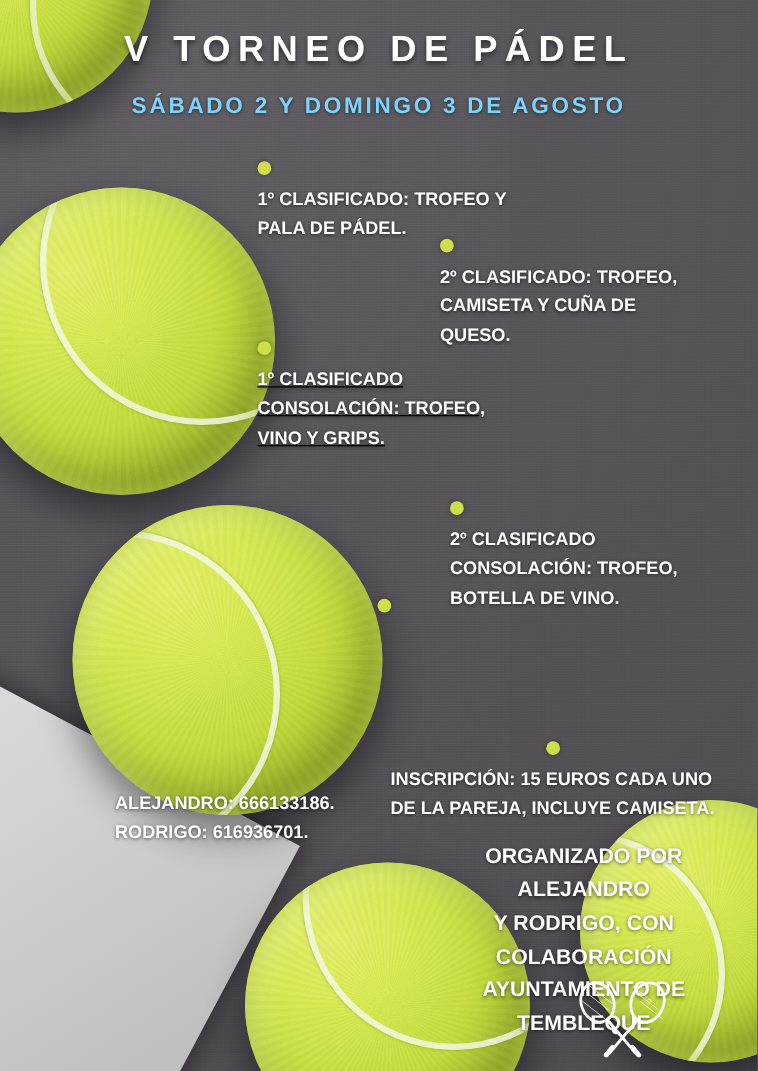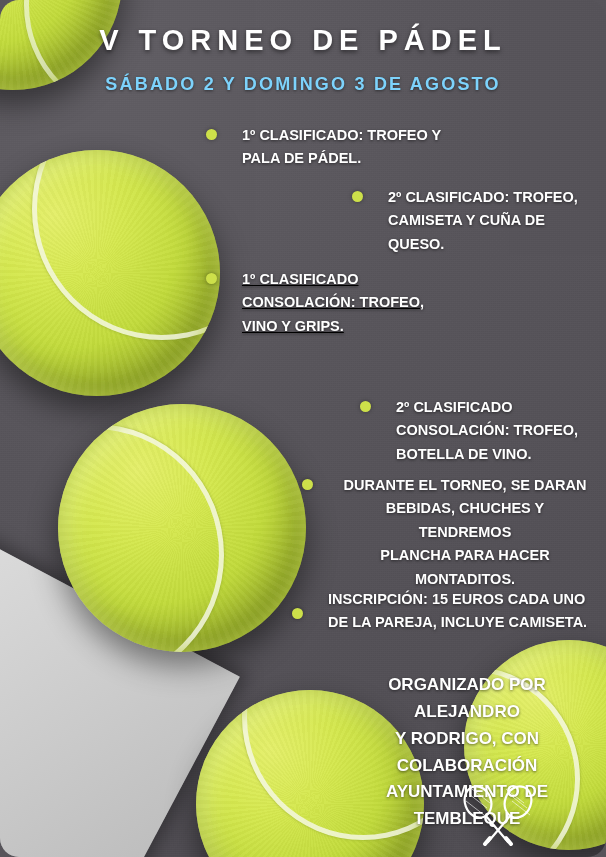--- a/index.html
+++ b/index.html
@@ -12,21 +12,20 @@
     font-family: "Liberation Sans", sans-serif;
     background: #57545a;
     overflow: hidden;
   }
   .poster {
     position: relative;
     width: 606px;
     height: 857px;
     background: #57545a;
     overflow: hidden;
-    border-radius: 19px;
   }
 
   
   .bg-base {
     position: absolute;
     inset: 0;
     background:
       radial-gradient(circle at 18% 8%, #615e64 0%, #58555b 38%, #4f4c52 100%),
       linear-gradient(135deg, #5c595f 0%, #524f55 60%, #474449 100%);
   }
@@ -139,21 +138,22 @@
     font-weight: bold;
     letter-spacing: 2.2px;
     text-shadow: 0 1px 3px rgba(0,0,0,.5);
     white-space: nowrap;
   }
 
   .bullet-item {
     position: absolute;
     display: flex;
     align-items: flex-start;
-    gap: 25px;
+    gap: 9px;
+    flex-direction: column;
   }
   .dot {
     flex: 0 0 auto;
     width: 11px;
     height: 11px;
     margin-top: 5px;
     border-radius: 50%;
     background: #cde04a;
     box-shadow: 0 0 4px rgba(0,0,0,.35);
   }
@@ -265,32 +265,30 @@
 
     <div class="bullet-item" id="bullet-3">
       <span class="dot"></span>
       <span class="bullet-text">2º CLASIFICADO
 CONSOLACIÓN:  TROFEO,
 BOTELLA DE VINO.</span>
     </div>
 
     <div class="bullet-item" id="bullet-4">
       <span class="dot"></span>
-      <span class="bullet-text center">DURANTE EL TORNEO, SE DARAN
-BEBIDAS, CHUCHES Y TENDREMOS
-PLANCHA PARA HACER
-MONTADITOS.</span>
     </div>
 
     <div class="bullet-item" id="bullet-5">
       <span class="dot"></span>
       <span class="bullet-text">INSCRIPCIÓN: 15 EUROS CADA UNO
 DE LA PAREJA, INCLUYE CAMISETA.</span>
     </div>
 
+    <div class="contact">ALEJANDRO: 666133186.
+RODRIGO: 616936701.</div>
 
     <div class="organizers">ORGANIZADO POR ALEJANDRO
 Y RODRIGO, CON
 COLABORACIÓN
 AYUNTAMIENTO DE
 TEMBLEQUE</div>
 
     <div class="rackets">
       <svg viewBox="0 0 92 62" width="92" height="62" aria-hidden="true">
         <g fill="none" stroke="#ffffff" stroke-width="2.2" stroke-linecap="round">

